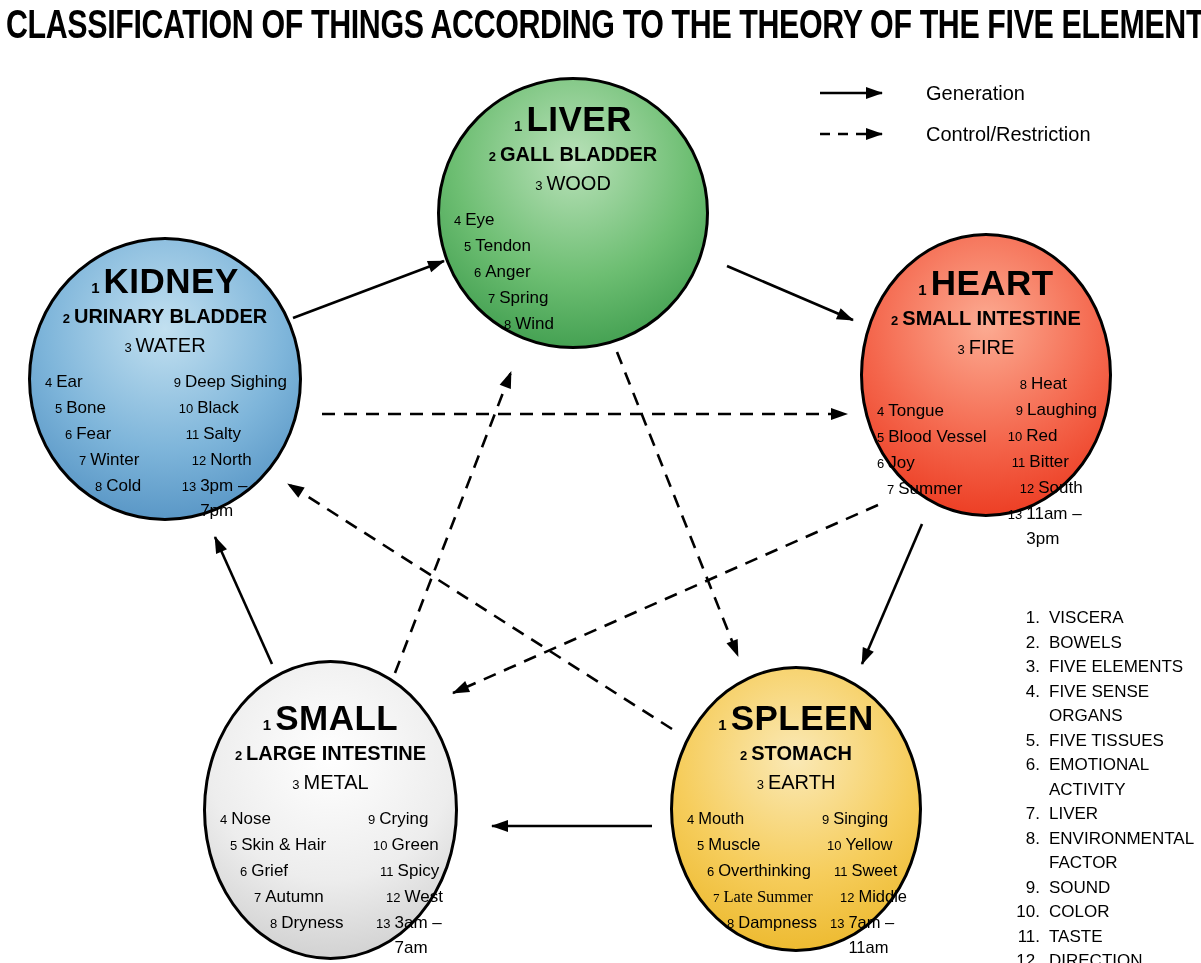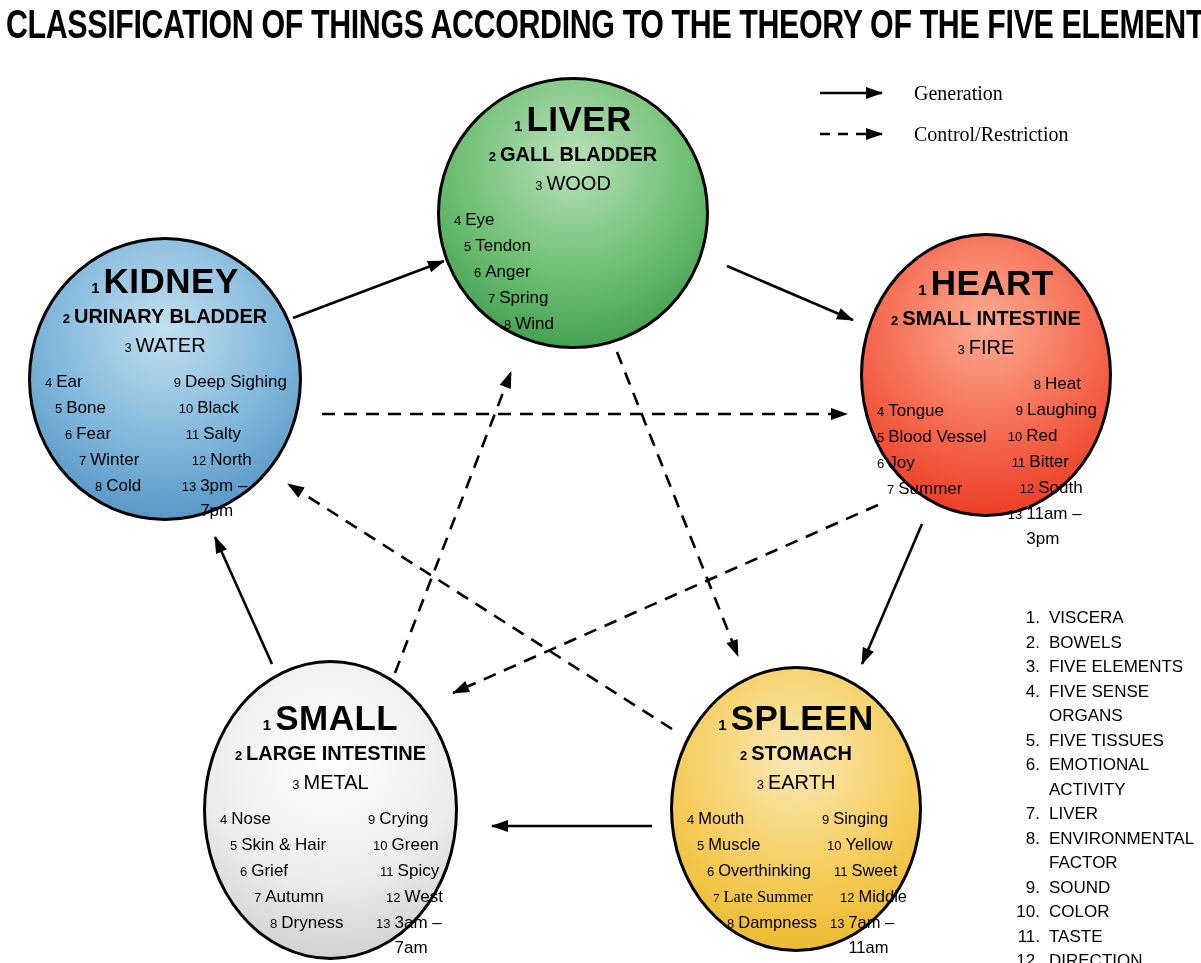--- a/index.html
+++ b/index.html
@@ -39,31 +39,31 @@
   .col-left  li:nth-child(4){margin-left:34px;}
   .col-left  li:nth-child(5){margin-left:50px;}
   .col-right li:nth-child(2){margin-left:5px;}
   .col-right li:nth-child(3){margin-left:12px;}
   .col-right li:nth-child(4){margin-left:18px;}
   .col-right li:nth-child(5){margin-left:8px;}
   .heart .col-left{margin-top:27px;}
   .heart .col-left  li:nth-child(n){margin-left:0;}
   .heart .col-left  li:nth-child(4){margin-left:10px;}
   .heart .col-right li:nth-child(n){margin-left:0;}
-  .heart .col-right li:nth-child(1){margin-left:26px;}
+  .heart .col-right li:nth-child(1){margin-left:12px;}
   .heart .col-right li:nth-child(2){margin-left:8px;}
   .heart .col-right li:nth-child(4){margin-left:4px;}
   .heart .col-right li:nth-child(5){margin-left:12px;}
   .spleen .col{font-size:16.5px;}
   .spleen .col-left li:nth-child(4){margin-left:26px;font-family:Liberation Serif, serif;}
   .spleen .col-left li:nth-child(5){margin-left:40px;}
 
   
   .legend{position:absolute;left:818px;top:80px;}
-  .legend-row{display:flex;align-items:center;gap:12px;height:26px;margin-bottom:15px;font-family:Liberation Serif, serif;}
+  .legend-row{display:flex;align-items:center;gap:24px;height:26px;margin-bottom:15px;}
   .legend-label{font-size:20px;}
 
   
   .key{position:absolute;left:1008px;top:606px;width:192px;}
   .key-row{display:flex;font-size:17px;line-height:24.5px;}
   .key-num{width:32px;text-align:right;margin-right:9px;flex:none;}
   .key-label{white-space:pre-line;}
 </style>
 </head>
 <body>

